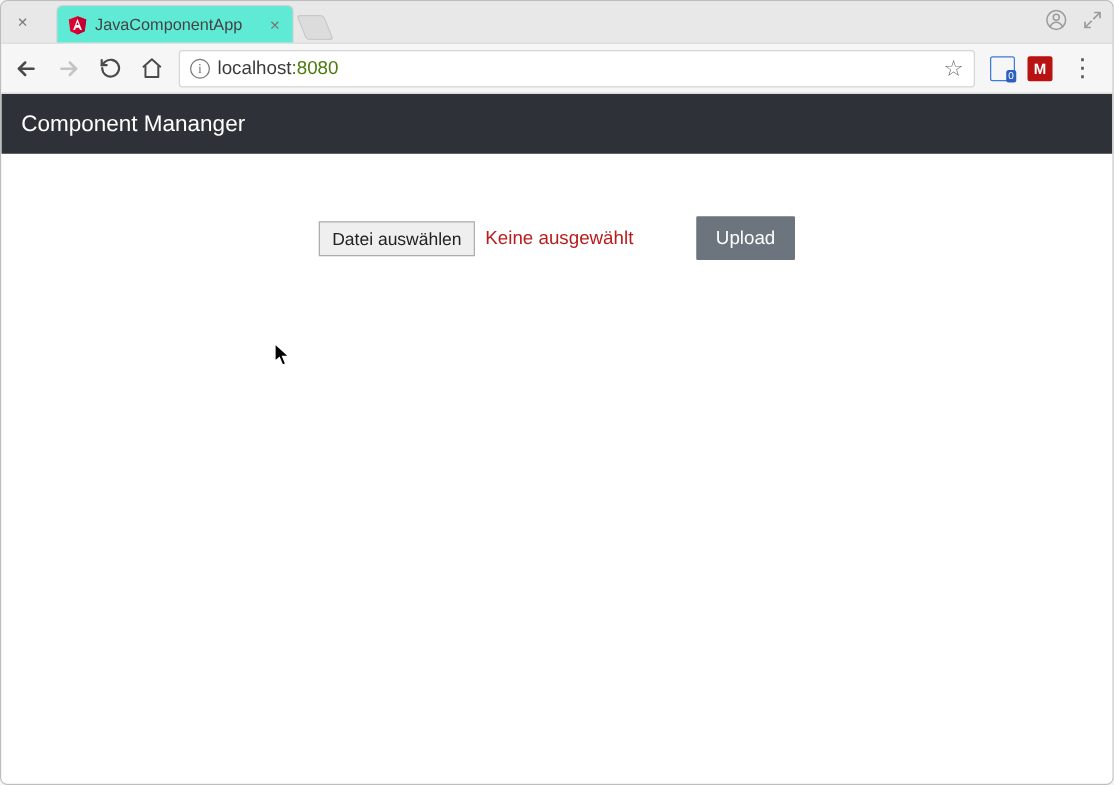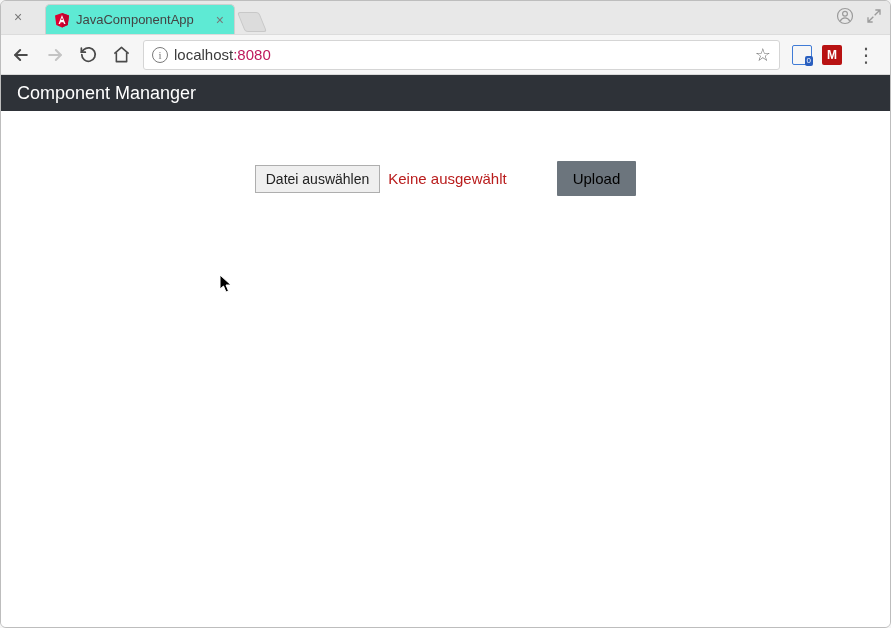--- a/index.html
+++ b/index.html
@@ -99,21 +99,21 @@
     font-size: 15px;
     color: #3b3b3b;
   }
   .omnibox .info-circle {
     width: 16px; height: 16px; flex: 0 0 16px;
     border: 1.5px solid #7a7a7a;
     border-radius: 50%;
     font-size: 11px; line-height: 14px; text-align: center;
     color: #7a7a7a; font-family: Georgia, serif;
   }
-  .omnibox .url .dim { color: #be185d; }
+  .omnibox .url .dim { color: #4d7c0f; }
   .omnibox .star {
     margin-left: auto;
     color: #6f6f6f; font-size: 18px; line-height: 1;
     cursor: pointer;
   }
   .right-icons {
     display: flex; align-items: center; gap: 10px;
   }
   .ext-box {
     width: 20px; height: 20px;
@@ -139,21 +139,21 @@
   
   .viewport {
     flex: 1;
     background: #ffffff;
     display: flex; flex-direction: column;
     overflow: hidden;
   }
   .app-navbar {
     background: #2e3238;
     color: #fff;
-    height: 36px;
+    height: 48px;
     display: flex; align-items: center;
     padding: 0 16px;
     font-size: 18px;
   }
   .page-body {
     flex: 1;
     padding-top: 50px;
     text-align: center;
   }
   .page-title {
@@ -176,21 +176,21 @@
     background: #efefef;
     border: 1px solid #aeaeae;
     color: #222;
     cursor: pointer;
   }
   .file-status {
     font-size: 15px; color: #b91c1c; margin-left: 2px; margin-right: 44px;
   }
   .upload-btn {
     background: #6c757d;
-    color: #000000;
+    color: #ffffff;
     border: none;
     border-radius: 1px;
     padding: 9px 16px;
     font-size: 15px;
     cursor: pointer;
   }
   .cursor {
     position: absolute; pointer-events: none;
     width: 14px; height: 20px;
     transform: translate(218px, 273px);

